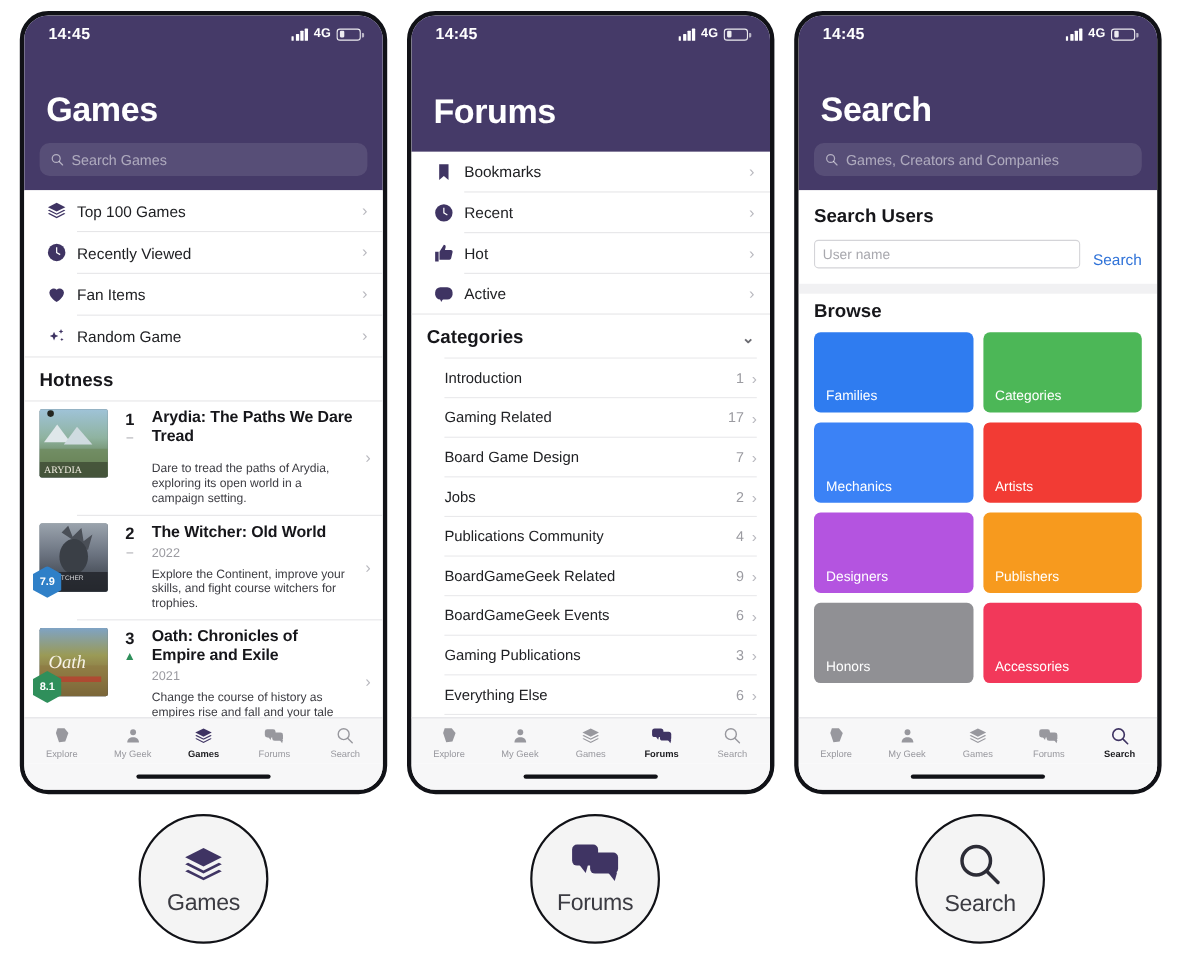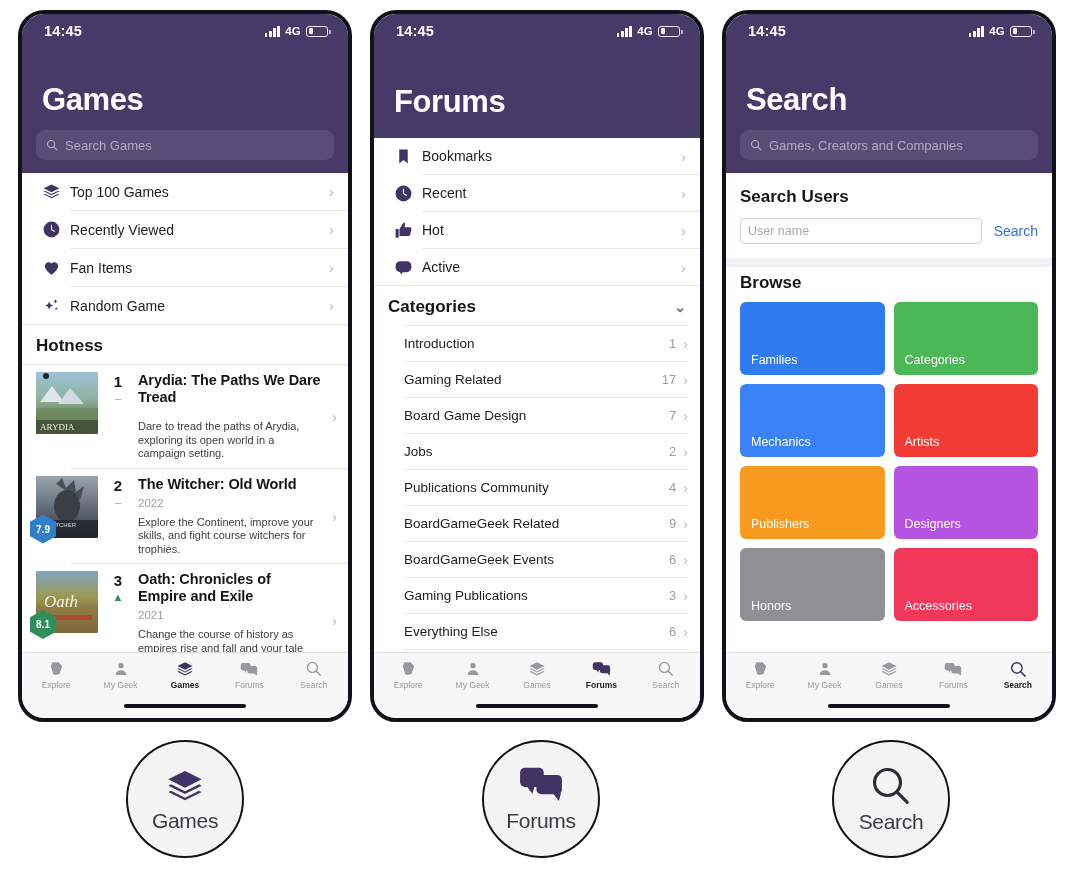--- a/index.html
+++ b/index.html
@@ -126,21 +126,21 @@
   .frow {
     display:flex; align-items:center; height:35px; padding:0 12px 0 30px;
     font-size:13.5px; color:#202124;
   }
   .frow .cnt { color:#9b9ba1; font-size:13px; margin-right:7px; }
   .frow .chev { color:#b9b9bf; font-size:14px; }
   .fsep { height:1px; background:#e9e9eb; margin:0 12px 0 30px; }
 
   
   .sub-hd { font-size:17px; font-weight:700; color:#16161a; padding:14px 14px 0 14px; }
-  .userrow { display:flex; align-items:center; gap:12px; padding:11px 14px 14px 14px; }
+  .userrow { display:flex; align-items:flex-end; gap:12px; padding:11px 14px 14px 14px; }
   .userinput {
     flex:1 1 auto; height:26px; border:1px solid #d4d4d8; border-radius:4px;
     background:#fff; display:flex; align-items:center; padding:0 7px;
     font-size:12.5px; color:#a8a8ae;
   }
   .searchlink { color:#2f72d8; font-size:14px; flex:0 0 auto; }
   .browse-wrap { padding:0 14px; }
   .tiles { display:grid; grid-template-columns:1fr 1fr; gap:9px; }
   .tile {
     height:73px; border-radius:6px; position:relative;
@@ -635,25 +635,25 @@
               </div>
             <div class="tile" id="tile-1" style="background: rgb(76, 183, 87);">
                 <span>Categories</span>
               </div>
             <div class="tile" id="tile-2" style="background: #3b82f6;">
                 <span>Mechanics</span>
               </div>
             <div class="tile" id="tile-3" style="background: rgb(242, 59, 52);">
                 <span>Artists</span>
               </div>
+            <div class="tile" id="tile-4" style="background: rgb(180, 84, 224);">
+                <span>Designers</span>
+              </div>
             <div class="tile" id="tile-5" style="background: rgb(247, 154, 30);">
                 <span>Publishers</span>
-              </div>
-            <div class="tile" id="tile-4" style="background: rgb(180, 84, 224);">
-                <span>Designers</span>
               </div>
             <div class="tile" id="tile-7" style="background: rgb(144, 144, 148);">
                 <span>Honors</span>
               </div>
             <div class="tile" id="tile-6" style="background: rgb(242, 56, 90);">
                 <span>Accessories</span>
               </div>
           </div>
         </div>
       </div>

